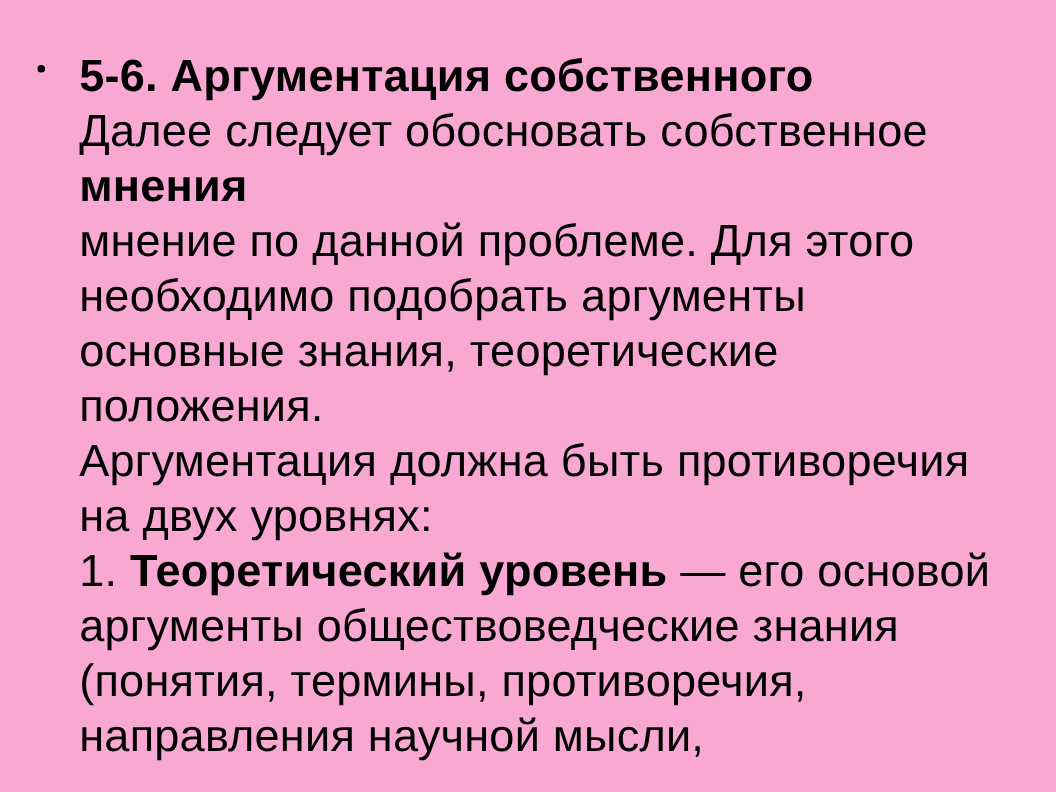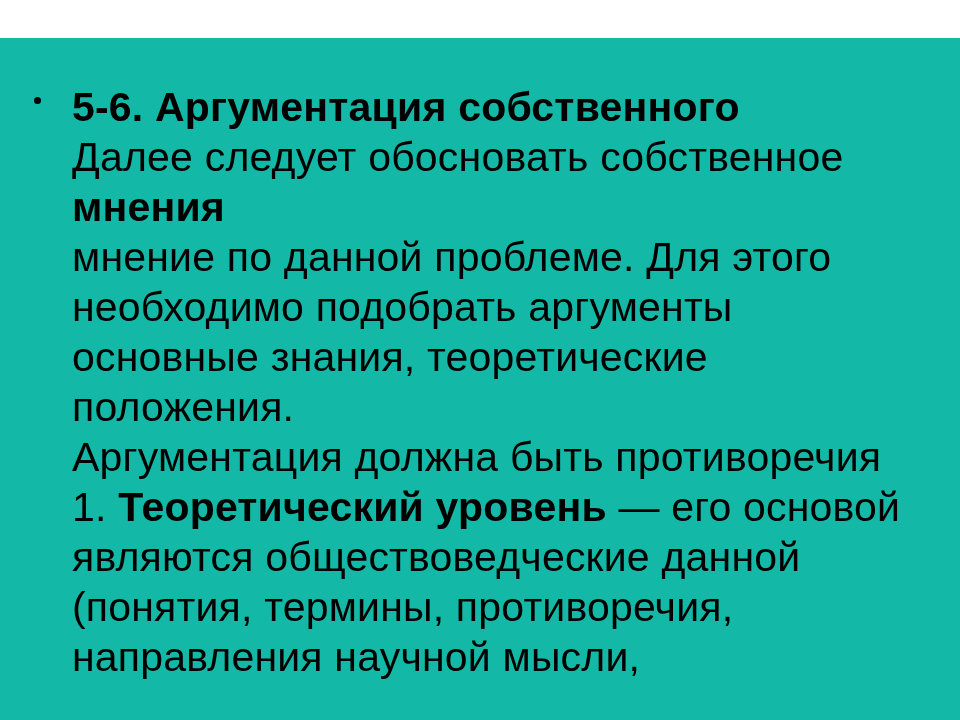--- a/index.html
+++ b/index.html
@@ -10,22 +10,21 @@
     width: 960px;
     height: 720px;
     overflow: hidden;
     background: #ffffff;
     position: relative;
     font-family: "Liberation Sans", "DejaVu Sans", sans-serif;
   }
   .slide {
     position: absolute;
     inset: 0;
-    background: #14b8a6;
-    margin-top: 38px;
+    background: #f9a8d4;
   }
   .bullet-dot {
     position: absolute;
     left: 34px;
     top: 59px;
     width: 7px;
     height: 7px;
     border-radius: 50%;
     background: #000000;
   }
@@ -53,18 +52,19 @@
   <span class="bullet-dot"></span>
   <div class="textblock" id="lines-container">
       <div class="line"><span class="seg bold">5-6. Аргументация собственного</span></div>
       <div class="line"><span class="seg">Далее следует обосновать собственное</span></div>
       <div class="line"><span class="seg bold">мнения</span></div>
       <div class="line"><span class="seg">мнение по данной проблеме. Для этого</span></div>
       <div class="line"><span class="seg">необходимо подобрать аргументы</span></div>
       <div class="line"><span class="seg">основные знания, теоретические</span></div>
       <div class="line"><span class="seg">положения.</span></div>
       <div class="line"><span class="seg">Аргументация должна быть противоречия</span></div>
+      <div class="line"><span class="seg">на двух уровнях:</span></div>
       <div class="line"><span class="seg">1. </span><span class="seg bold">Теоретический уровень</span><span class="seg"> — его основой</span></div>
-      <div class="line"><span class="seg">являются обществоведческие данной</span></div>
+      <div class="line"><span class="seg">аргументы обществоведческие знания</span></div>
       <div class="line"><span class="seg">(понятия, термины, противоречия,</span></div>
       <div class="line"><span class="seg">направления научной мысли,</span></div>
     </div>
 </div>
 
 </body></html>

